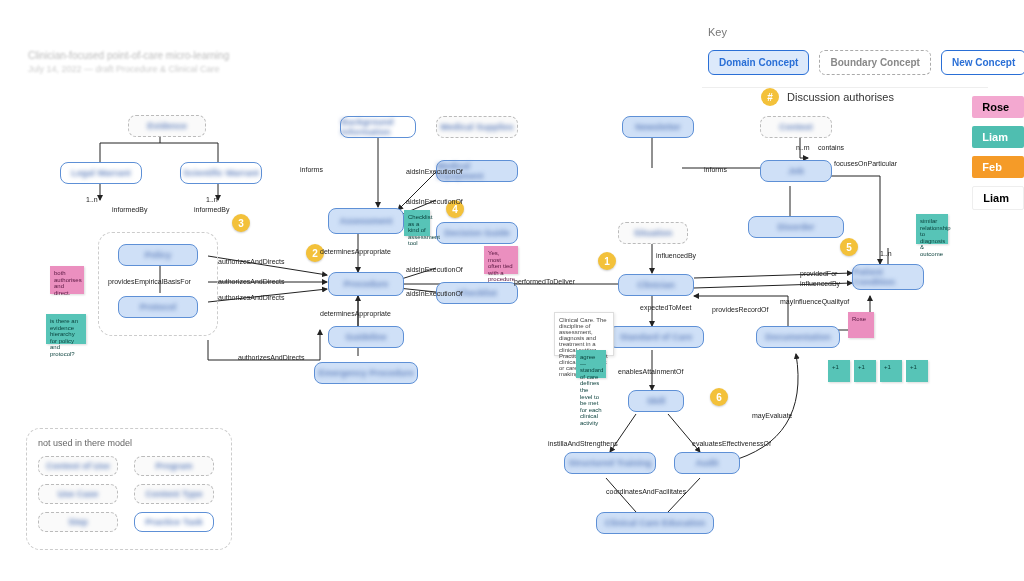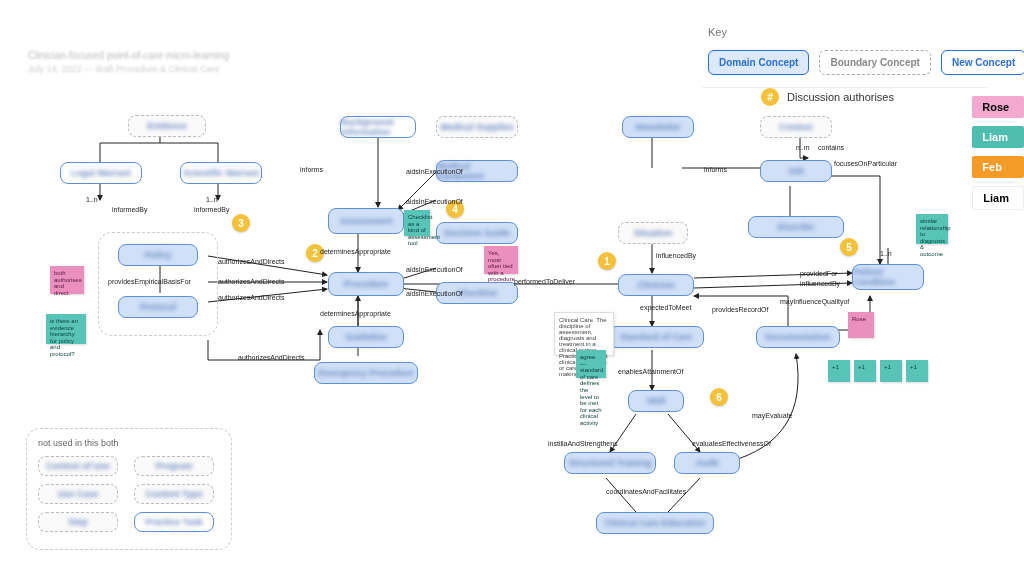--- a/index.html
+++ b/index.html
@@ -293,21 +293,21 @@
       <span>Clinical Care Education</span>
     </div>
   <div class="box domain blur" style="left:756px; top:326px; width:84px; height:22px;">
       <span>Documentation</span>
     </div>
   <div class="box domain blur" style="left:852px; top:264px; width:72px; height:26px;">
       <span>Patient Condition</span>
     </div>
 
   <div class="group-dashed" style="left:26px; top:428px; width:206px; height:122px;"></div>
-  <div class="lbl" style="left:38px; top:438px; font-size:9px; color:#666;">not used in this both</div>
+  <div class="lbl" style="left:38px; top:438px; font-size:9px; color:#666;">not used in there model</div>
   <div class="box boundary blur" style="left:38px; top:456px; width:80px; height:20px;">
       <span>Context of Use</span>
     </div>
   <div class="box boundary blur" style="left:134px; top:456px; width:80px; height:20px;">
       <span>Program</span>
     </div>
   <div class="box boundary blur" style="left:38px; top:484px; width:80px; height:20px;">
       <span>Use Case</span>
     </div>
   <div class="box boundary blur" style="left:134px; top:484px; width:80px; height:20px;">

